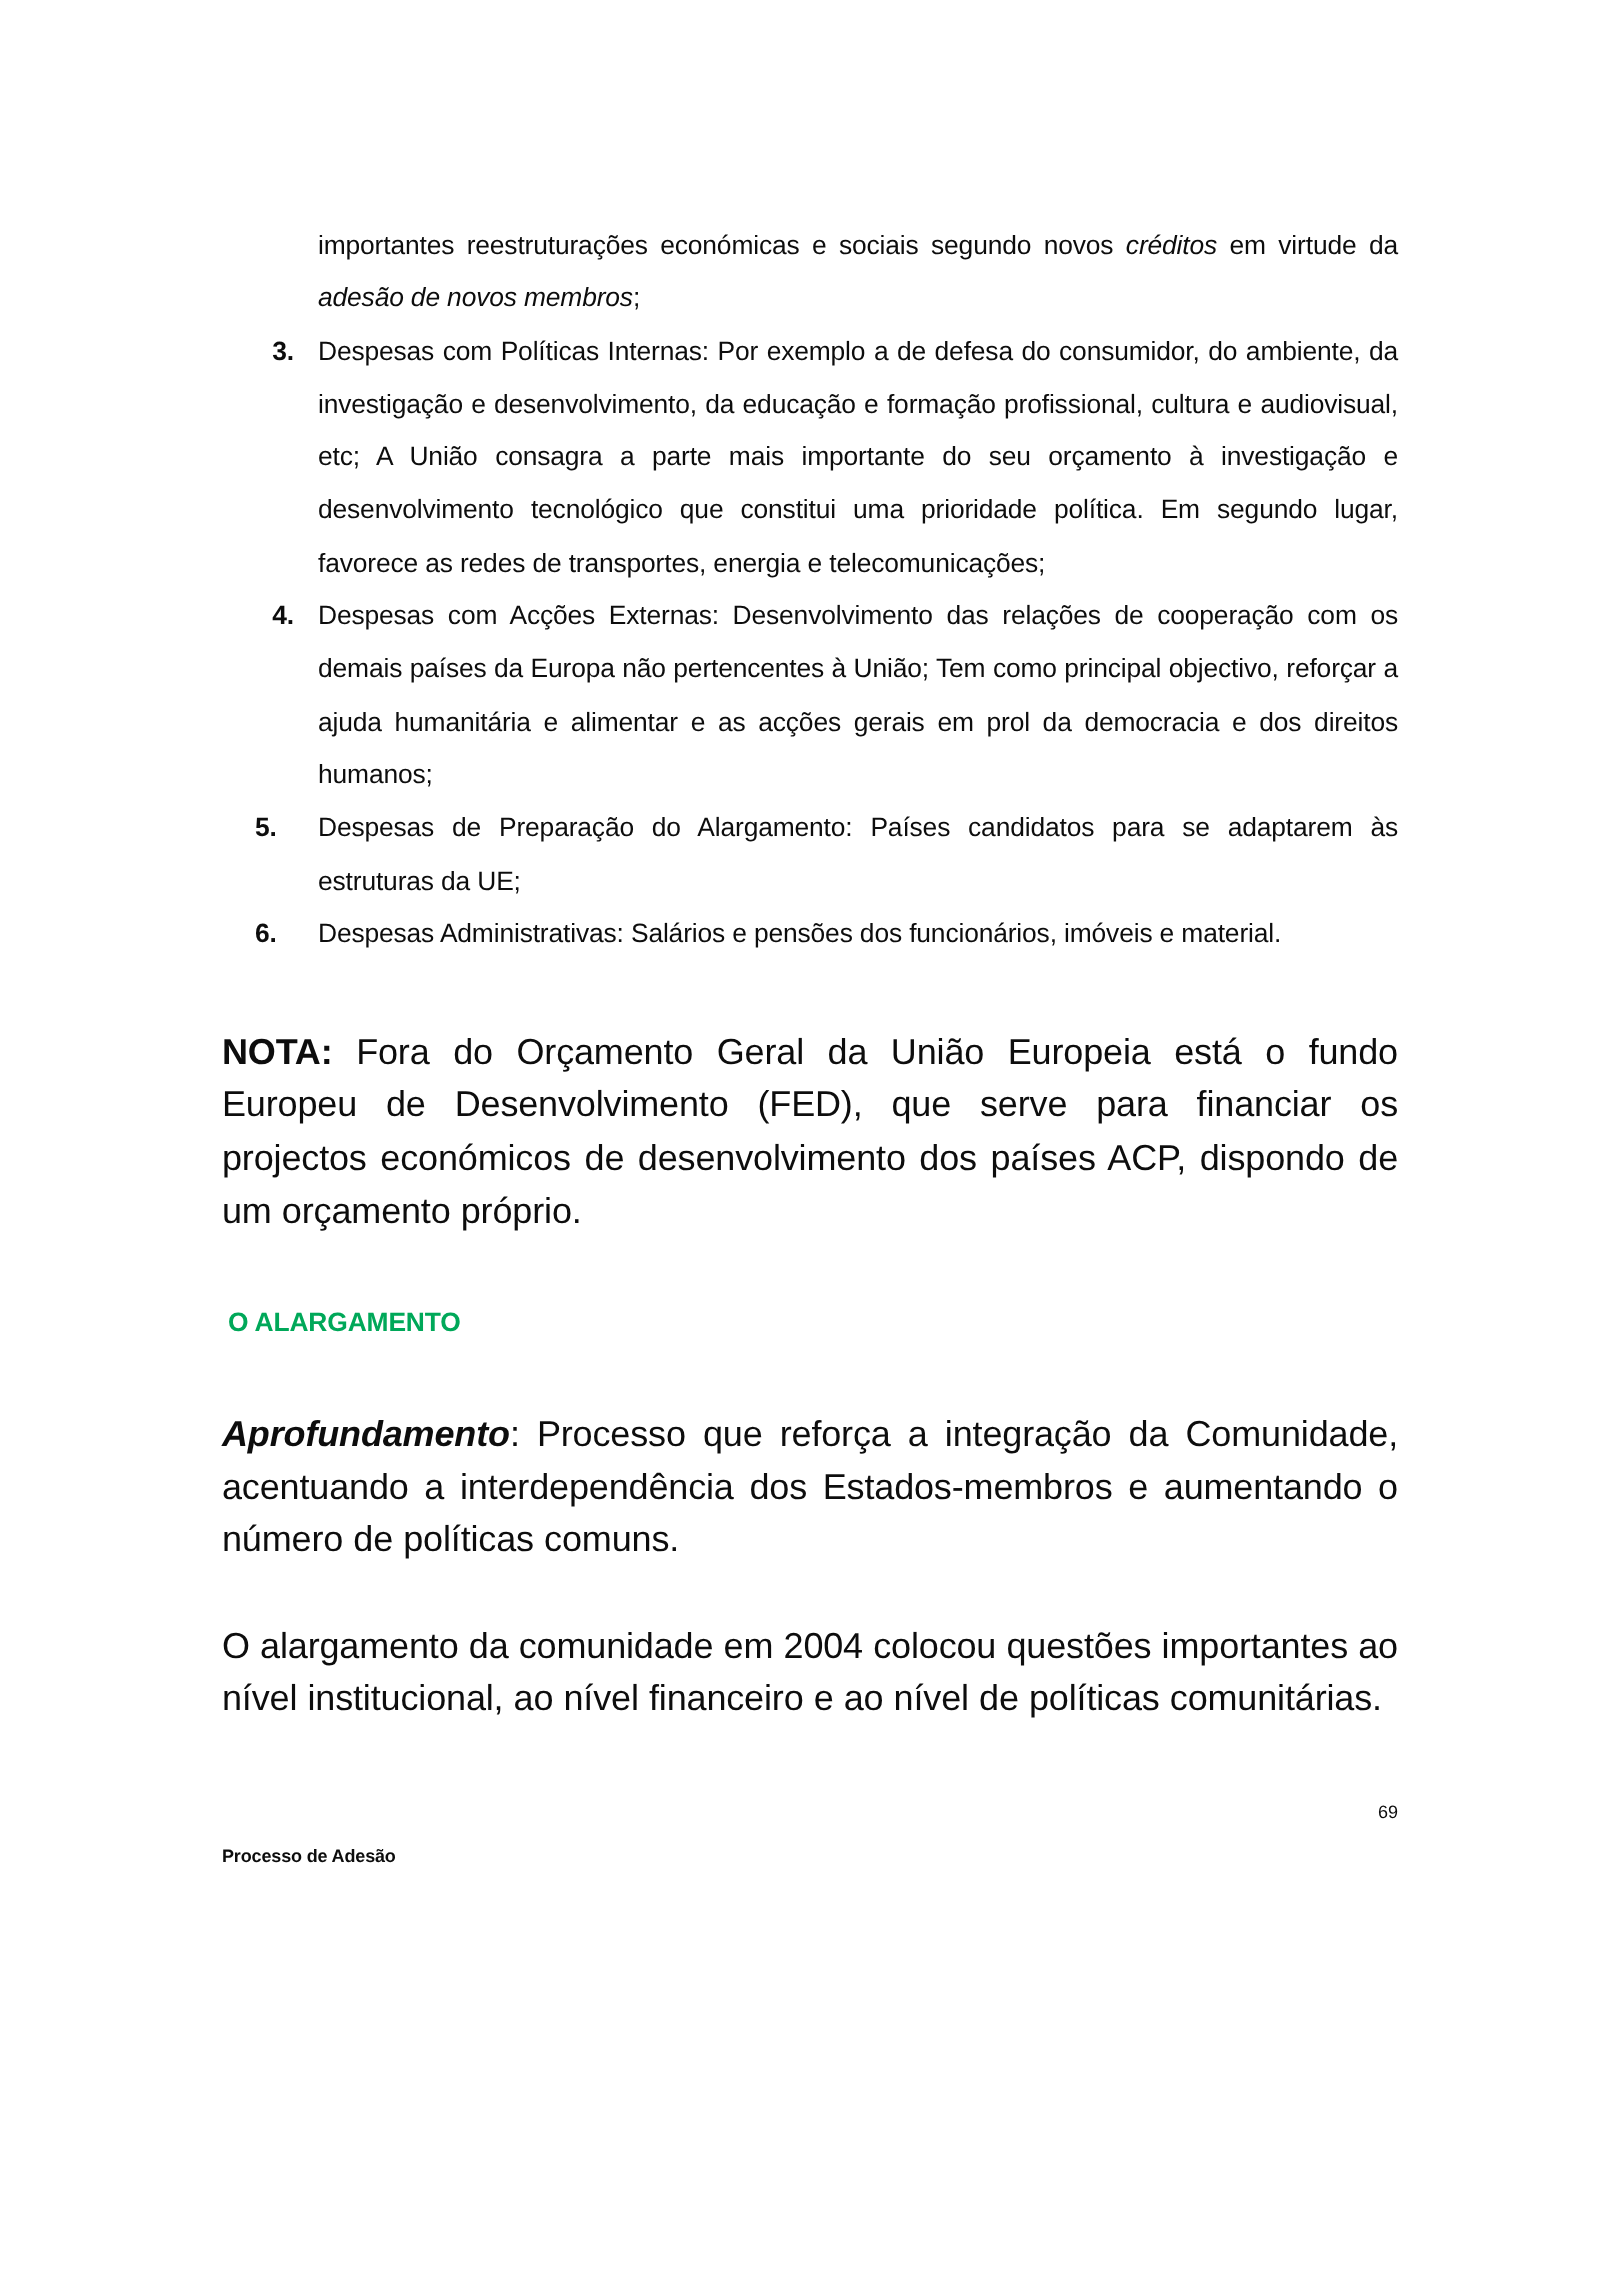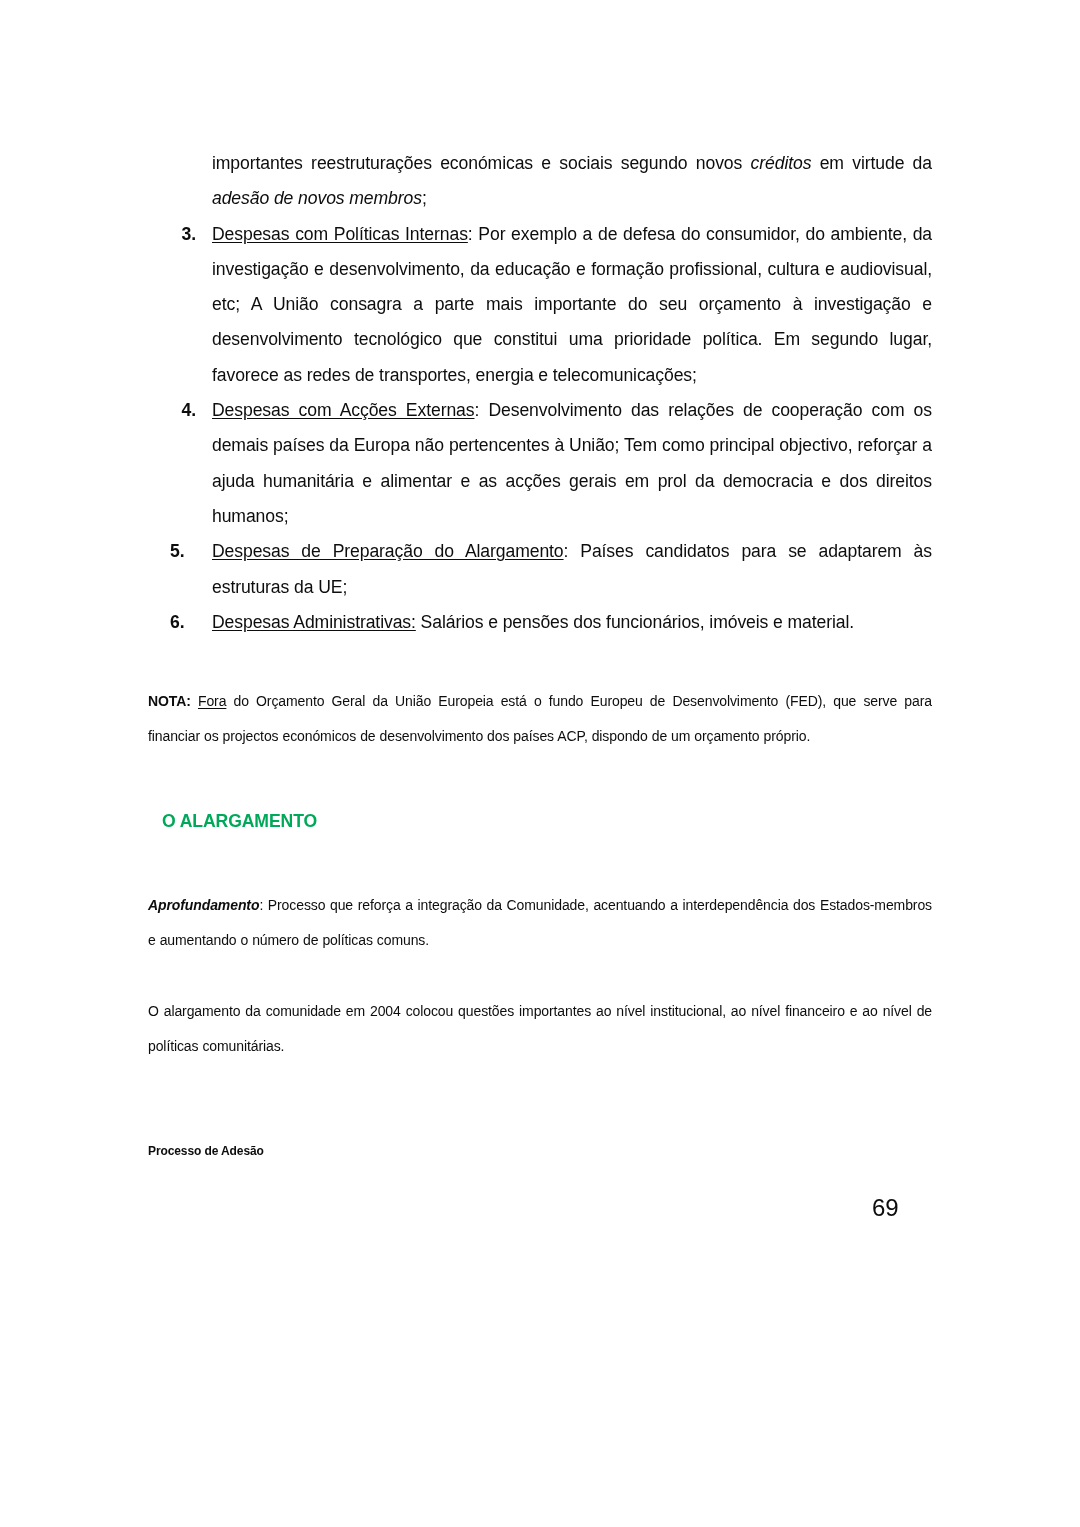--- a/index.html
+++ b/index.html
@@ -20,21 +20,21 @@
     overflow: hidden;
   }
   .content {
     position: absolute;
     left: 148px;
     top: 146px;
     width: 784px;
   }
   
   .para {
-    font-size: 14px;
+    font-size: 24px;
     line-height: 35.3px;
     text-align: justify;
     text-justify: inter-word;
     margin: 0;
     letter-spacing: -0.1px;
     word-spacing: 0.2px;
   }
   .para.last-left { text-align-last: left; }
 
   
@@ -64,50 +64,50 @@
   .cont {
     padding-left: 64px;
     font-size: 17.6px;
     line-height: 35.3px;
     text-align: justify;
     text-justify: inter-word;
     letter-spacing: -0.1px;
   }
   .list-item.last-left { text-align-last: left; }
 
-  u, .u { text-decoration: underline; text-underline-offset: 2px; }
+  u, .u { text-underline-offset: 2px; }
   b, .b { font-weight: bold; }
   i, .i { font-style: italic; }
   .bi { font-weight: bold; font-style: italic; }
 
   .section-heading {
     font-size: 17.6px;
     line-height: 35.3px;
     font-weight: bold;
     color: #00a859;
-    margin: 14px;
+    margin: 4px;
     letter-spacing: -0.1px;
   }
   .sub-heading {
     font-size: 12px;
     line-height: 35.3px;
     font-weight: bold;
     margin: 0;
     letter-spacing: -0.1px;
   }
   .gap-md { height: 35px; }
   .gap-lg { height: 44px; }
 
   .page-number {
     position: absolute;
     right: 148px;
     bottom: 130px;
     width: 60px;
-    text-align: left;
-    font-size: 24px;
+    text-align: right;
+    font-size: 12px;
     line-height: 24px;
   }
 </style>
 </head>
 <body>
 
 <div class="page">
   <div class="content">
 
     <div class="cont"><span>importantes reestruturações económicas e sociais segundo novos </span><span class="i">créditos</span><span> em virtude da </span><span class="i">adesão de novos membros</span><span>;</span></div>

